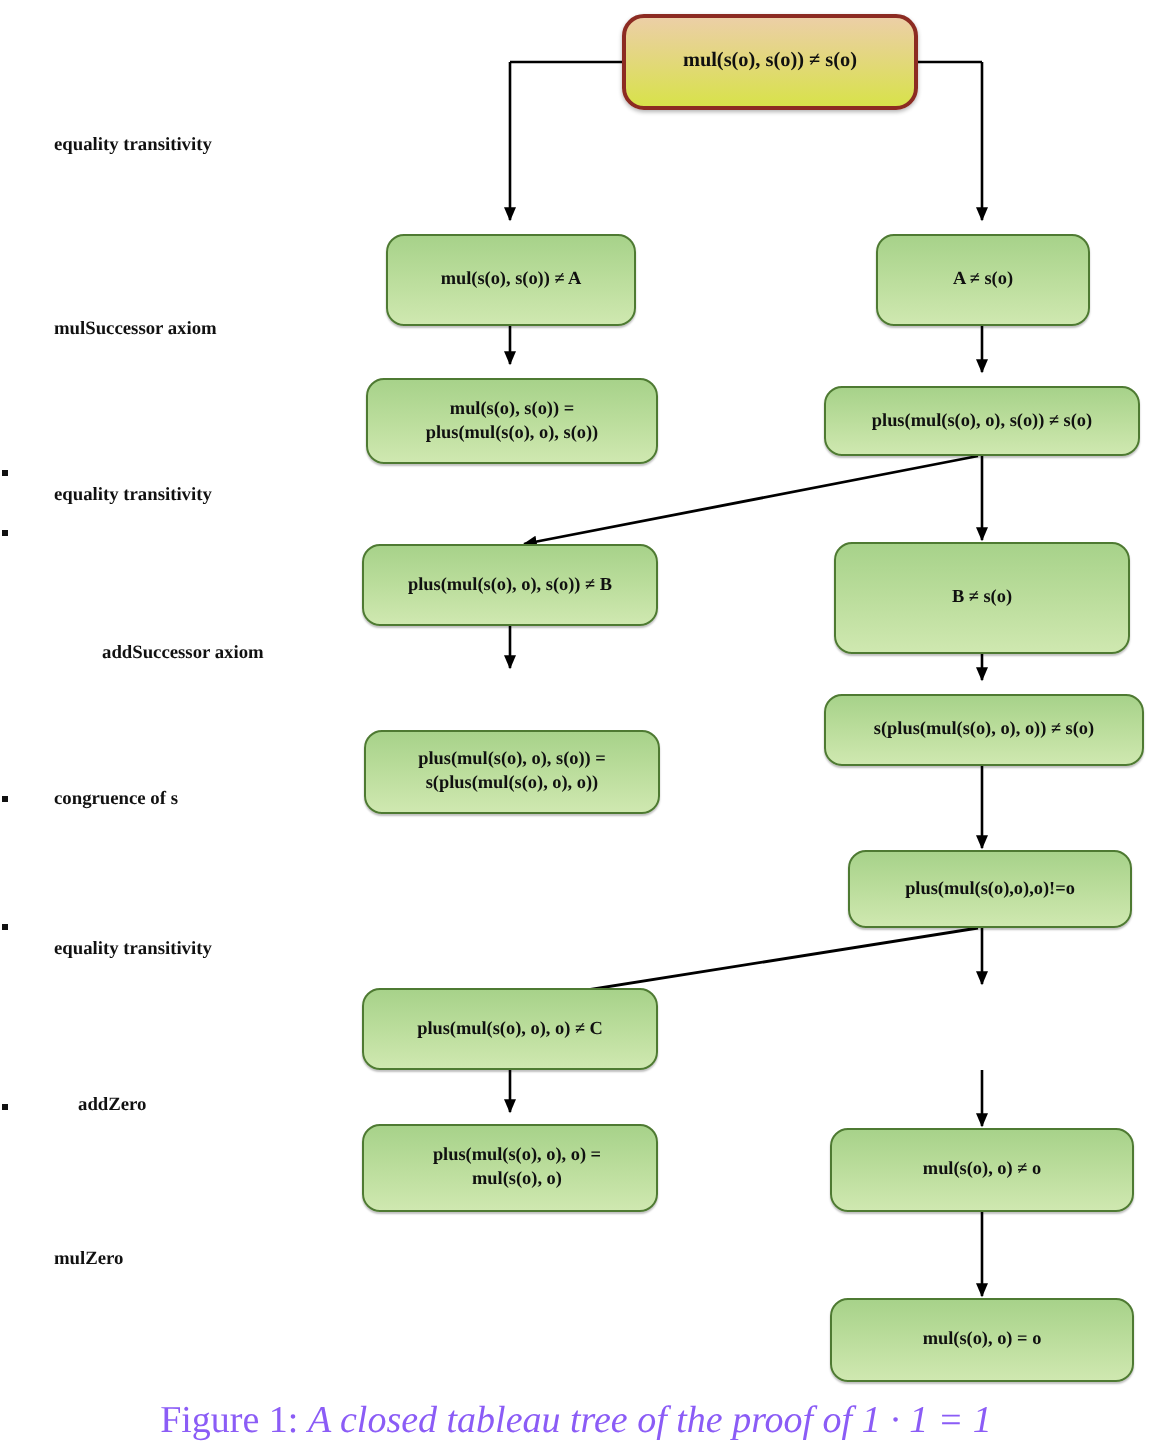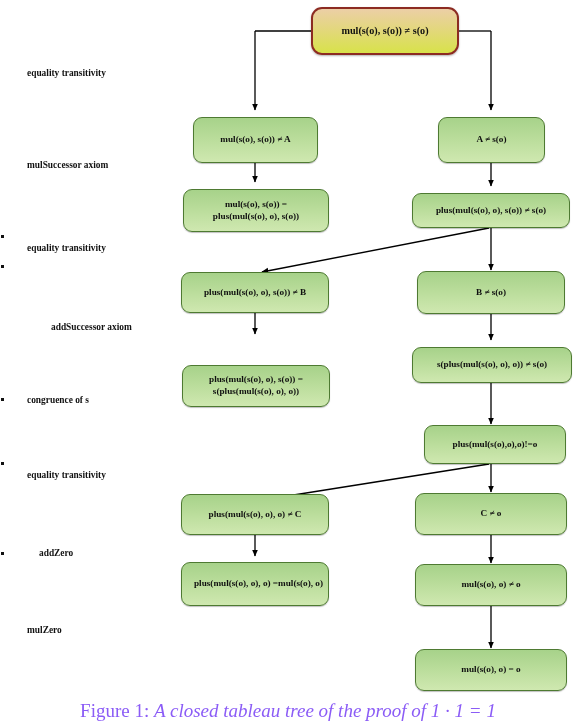--- a/index.html
+++ b/index.html
@@ -149,46 +149,43 @@
   </div>
 
   <div class="node" style="left:412px; top:193px; width:158px; height:35px;">
     <span>plus(mul(s(o), o), s(o)) ≠ s(o)</span>
   </div>
 
   <div class="node" style="left:181px; top:272px; width:148px; height:41px;">
     <span>plus(mul(s(o), o), s(o)) ≠ B</span>
   </div>
 
-  <div class="node" style="left:417px; top:271px; width:148px; height:43px;">
+  <div class="node" style="left:417px; top:271px; width:148px; height:56px;">
     <span>B ≠ s(o)</span>
   </div>
 
   <div class="node" style="left:182px; top:341px; width:148px; height:42px; flex-direction:column;margin-top:24px;">
     <span class="line2">plus(mul(s(o), o), s(o)) =</span>
     <span class="line2">s(plus(mul(s(o), o), o))</span>
   </div>
 
   <div class="node" style="left:412px; top:347px; width:160px; height:36px;">
     <span>s(plus(mul(s(o), o), o)) ≠ s(o)</span>
   </div>
 
   <div class="node" style="left:412px; top:425px; width:142px; height:39px;margin-left:12px;">
     <span>plus(mul(s(o),o),o)!=o</span>
   </div>
 
   <div class="node" style="left:181px; top:494px; width:148px; height:41px;">
     <span>plus(mul(s(o), o), o) ≠ C</span>
   </div>
 
-  <div class="node" style="left:415px; top:493px; width:152px; height:42px;">
-    <span>C ≠ o</span>
-  </div>
-
-  <div class="node" style="left:181px; top:562px; width:148px; height:44px; flex-direction:row;padding-left:12px;">
+
+  <div class="node" style="left:181px; top:562px; width:148px; height:44px; flex-direction:column;padding-left:12px;">
     <span class="line2">plus(mul(s(o), o), o) =</span>
     <span class="line2">mul(s(o), o)</span>
   </div>
 
   <div class="node" style="left:415px; top:564px; width:152px; height:42px;">
     <span>mul(s(o), o) ≠ o</span>
   </div>
 
   <div class="node" style="left:415px; top:649px; width:152px; height:42px;">
     <span>mul(s(o), o) = o</span>

